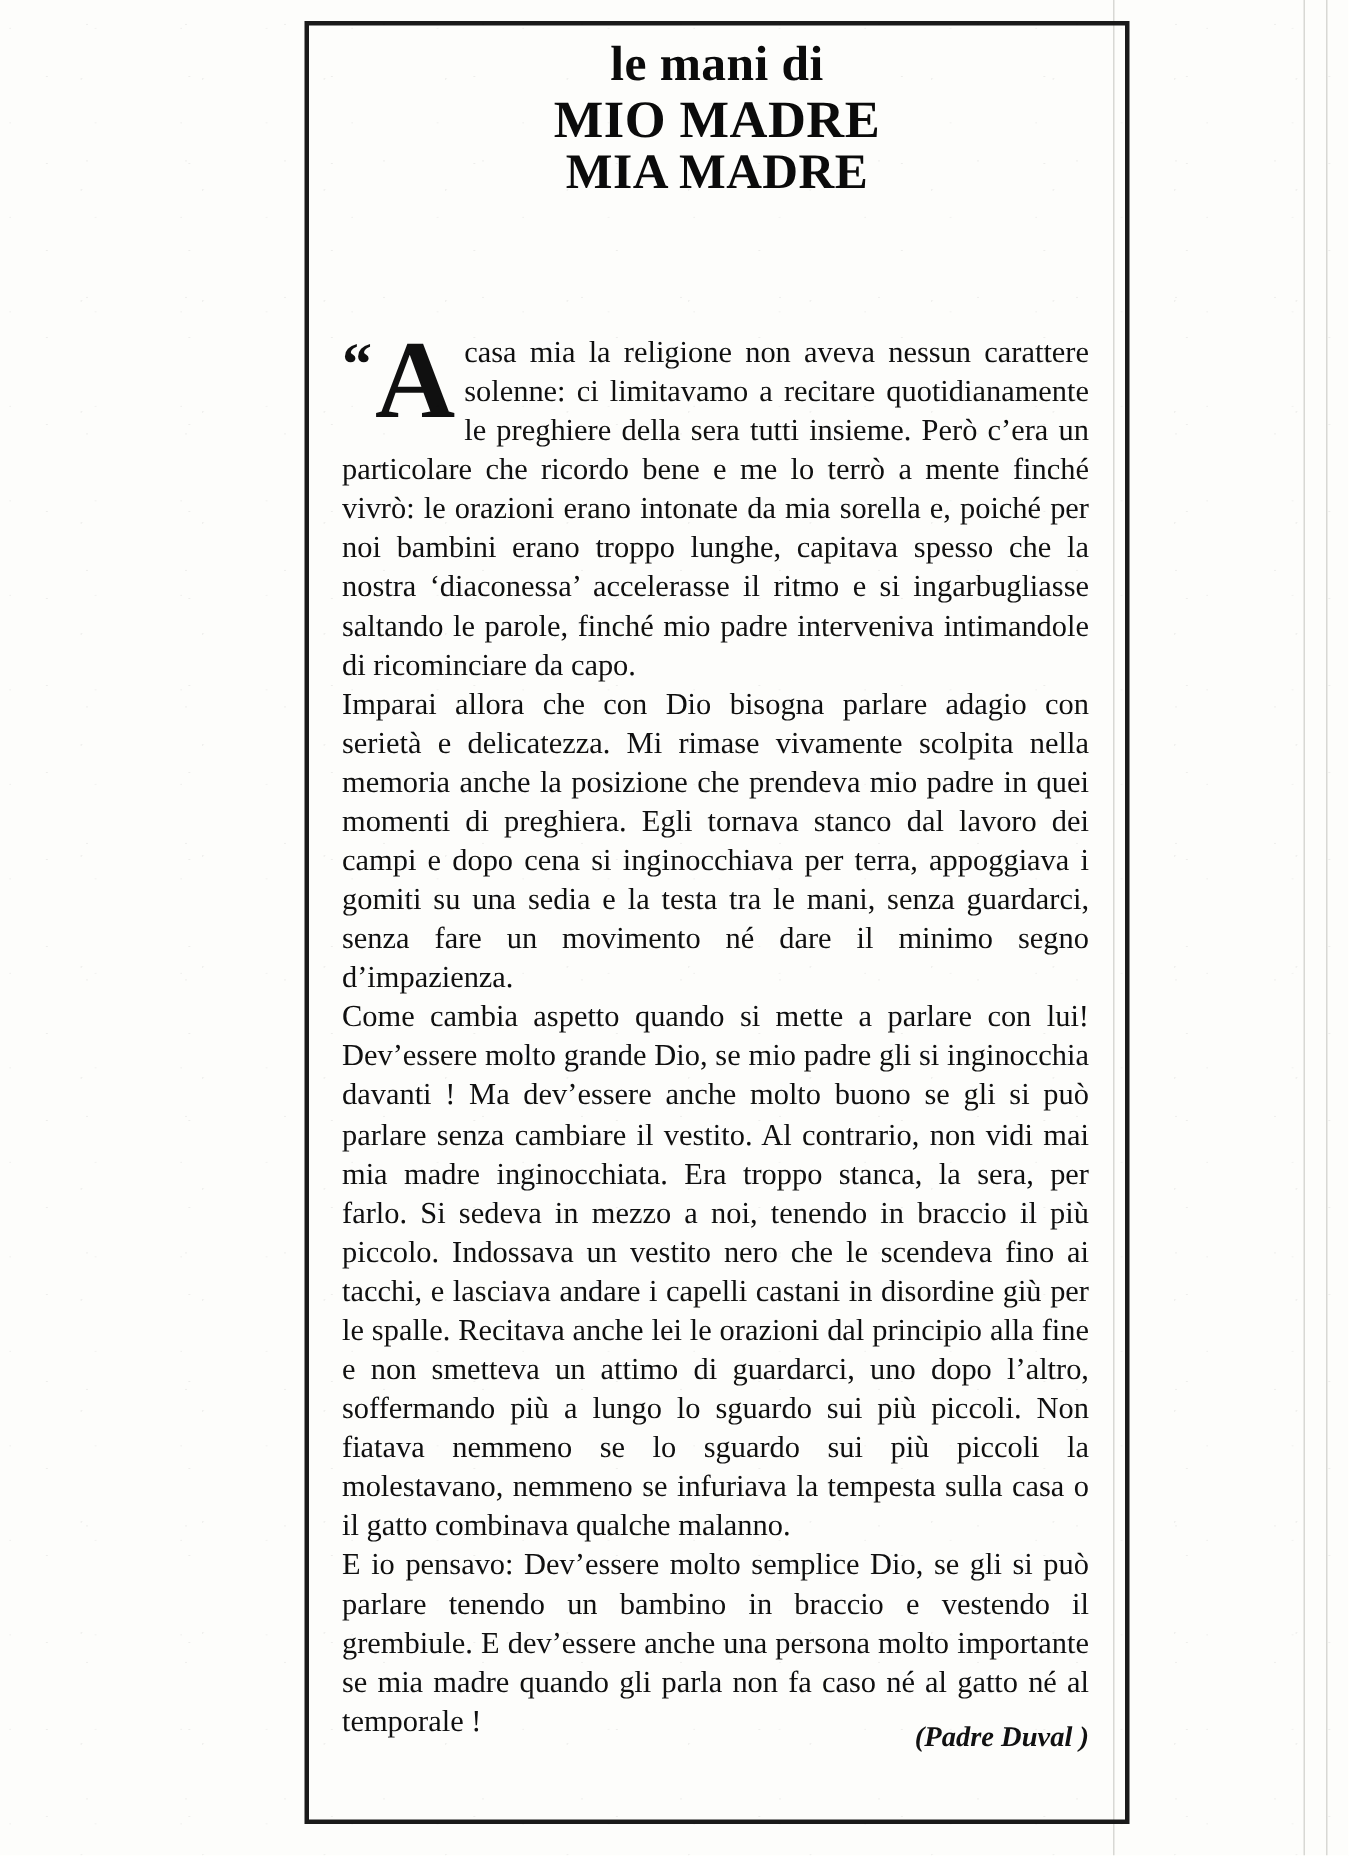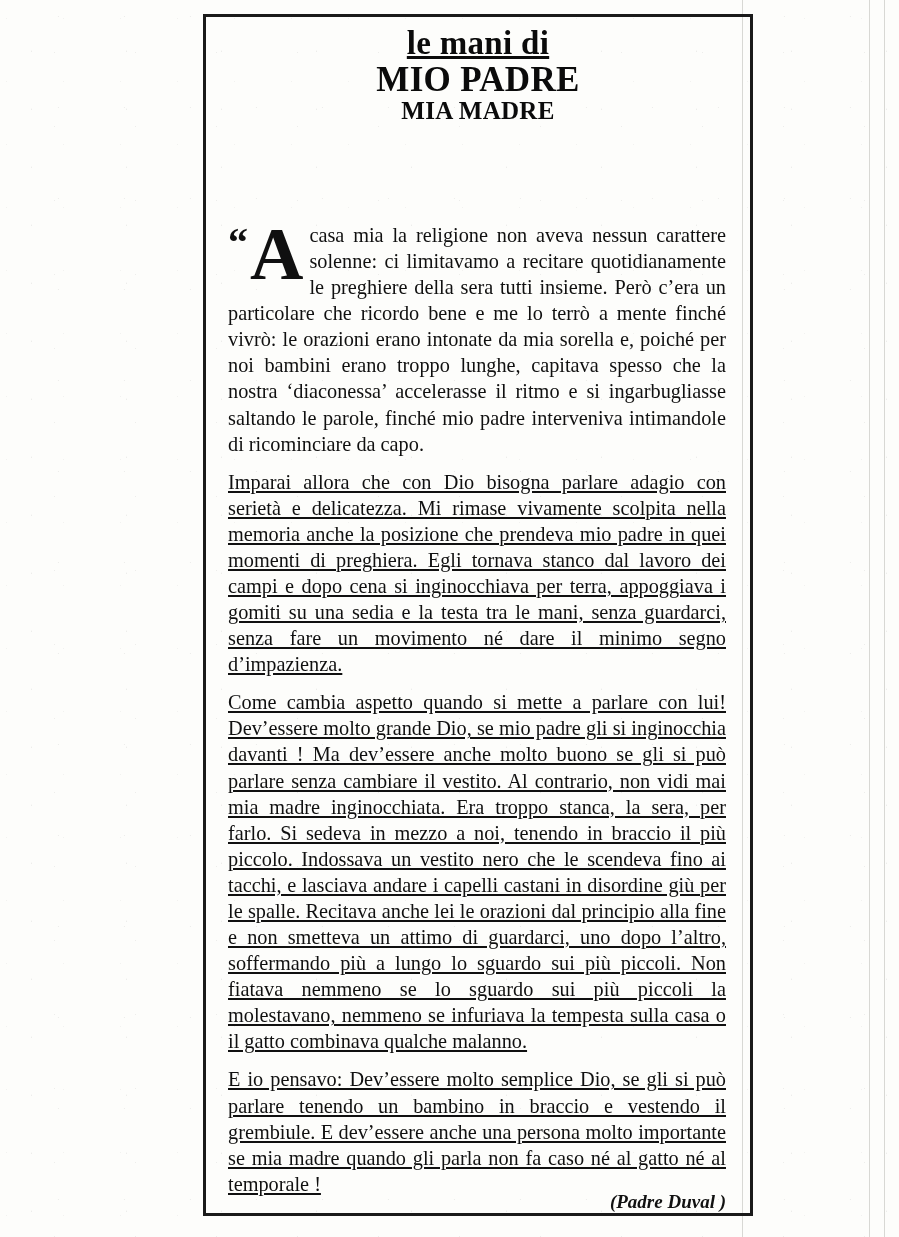--- a/index.html
+++ b/index.html
@@ -55,24 +55,24 @@
     left: 215px;
     top: 26px;
     width: 526px;
     text-align: center;
     font-family: "Liberation Serif", serif;
     font-weight: bold;
     line-height: 1.06;
     letter-spacing: 0.3px;
     color: #0b0b0b;
   }
-  .headline .l1 { font-size: 33px; text-decoration: underline; }
+  .headline .l1 { font-size: 33px; }
   .headline .l2 { font-size: 35px; }
   .headline .l3 { font-size: 33px; }
-  .headline .l4 { font-size: 25px; }
+  .headline .l4 { font-size: 33px; }
   .headline div { white-space: nowrap; }
 
   .body-col {
     position: absolute;
     left: 228px;
     top: 222px;
     width: 498px;
     font-size: 20.3px;
     line-height: 1.285;
     text-align: justify;
@@ -97,26 +97,26 @@
     font-weight: bold;
     padding: 2px 6px 0 0;
     margin-top: 2px;
     font-family: "Liberation Serif", serif;
   }
 
   .para {
     margin: 0;
     text-align: justify;
   }
-  .para + .para { margin-top: 12px; text-decoration: underline; }
+  .para + .para { margin-top: 0; }
 
   .attribution {
     position: absolute;
     left: 228px;
-    top: 1191px;
+    top: 1148px;
     width: 498px;
     text-align: right;
     font-style: italic;
     font-weight: bold;
     font-size: 19px;
     font-family: "Liberation Serif", serif;
   }
 
   
   .grain {
@@ -138,21 +138,21 @@
 <div class="page">
 
   <div class="scan-edge a"></div>
   <div class="scan-edge b"></div>
   <div class="scan-edge c"></div>
 
   <div class="article-frame"></div>
 
   <div class="headline">
     <div class="l1">le mani di</div>
-    <div class="l2">MIO PADRE</div>
+    <div class="l2">MIO MADRE</div>
     <div class="l4">MIA MADRE</div>
   </div>
 
   <div class="body-col">
     <p class="para"><span class="quote-open">“</span><span class="dropcap">A</span><span>casa mia la religione non aveva nessun carattere solenne: ci limitavamo a recitare quotidianamente le preghiere della sera tutti insieme. Però c’era un particolare che ricordo bene e me lo terrò a mente finché vivrò: le orazioni erano intonate da mia sorella e, poiché per noi bambini erano troppo lunghe, capitava spesso che la nostra ‘diaconessa’ accelerasse il ritmo e si ingarbugliasse saltando le parole, finché mio padre interveniva intimandole di ricominciare da capo.</span></p>
     <p class="para">Imparai allora che con Dio bisogna parlare adagio con serietà e delicatezza. Mi rimase vivamente scolpita nella memoria anche la posizione che prendeva mio padre in quei momenti di preghiera. Egli tornava stanco dal lavoro dei campi e dopo cena si inginocchiava per terra, appoggiava i gomiti su una sedia e la testa tra le mani, senza guardarci, senza fare un movimento né dare il minimo segno d’impazienza.</p>
     <p class="para">Come cambia aspetto quando si mette a parlare con lui! Dev’essere molto grande Dio, se mio padre gli si inginocchia davanti ! Ma dev’essere anche molto buono se gli si può parlare senza cambiare il vestito. Al contrario, non vidi mai mia madre inginocchiata. Era troppo stanca, la sera, per farlo. Si sedeva in mezzo a noi, tenendo in braccio il più piccolo. Indossava un vestito nero che le scendeva fino ai tacchi, e lasciava andare i capelli castani in disordine giù per le spalle. Recitava anche lei le orazioni dal principio alla fine e non smetteva un attimo di guardarci, uno dopo l’altro, soffermando più a lungo lo sguardo sui più piccoli. Non fiatava nemmeno se lo sguardo sui più piccoli la molestavano, nemmeno se infuriava la tempesta sulla casa o il gatto combinava qualche malanno.</p>
     <p class="para">E io pensavo: Dev’essere molto semplice Dio, se gli si può parlare tenendo un bambino in braccio e vestendo il grembiule. E dev’essere anche una persona molto importante se mia madre quando gli parla non fa caso né al gatto né al temporale !</p>
 
   </div>

